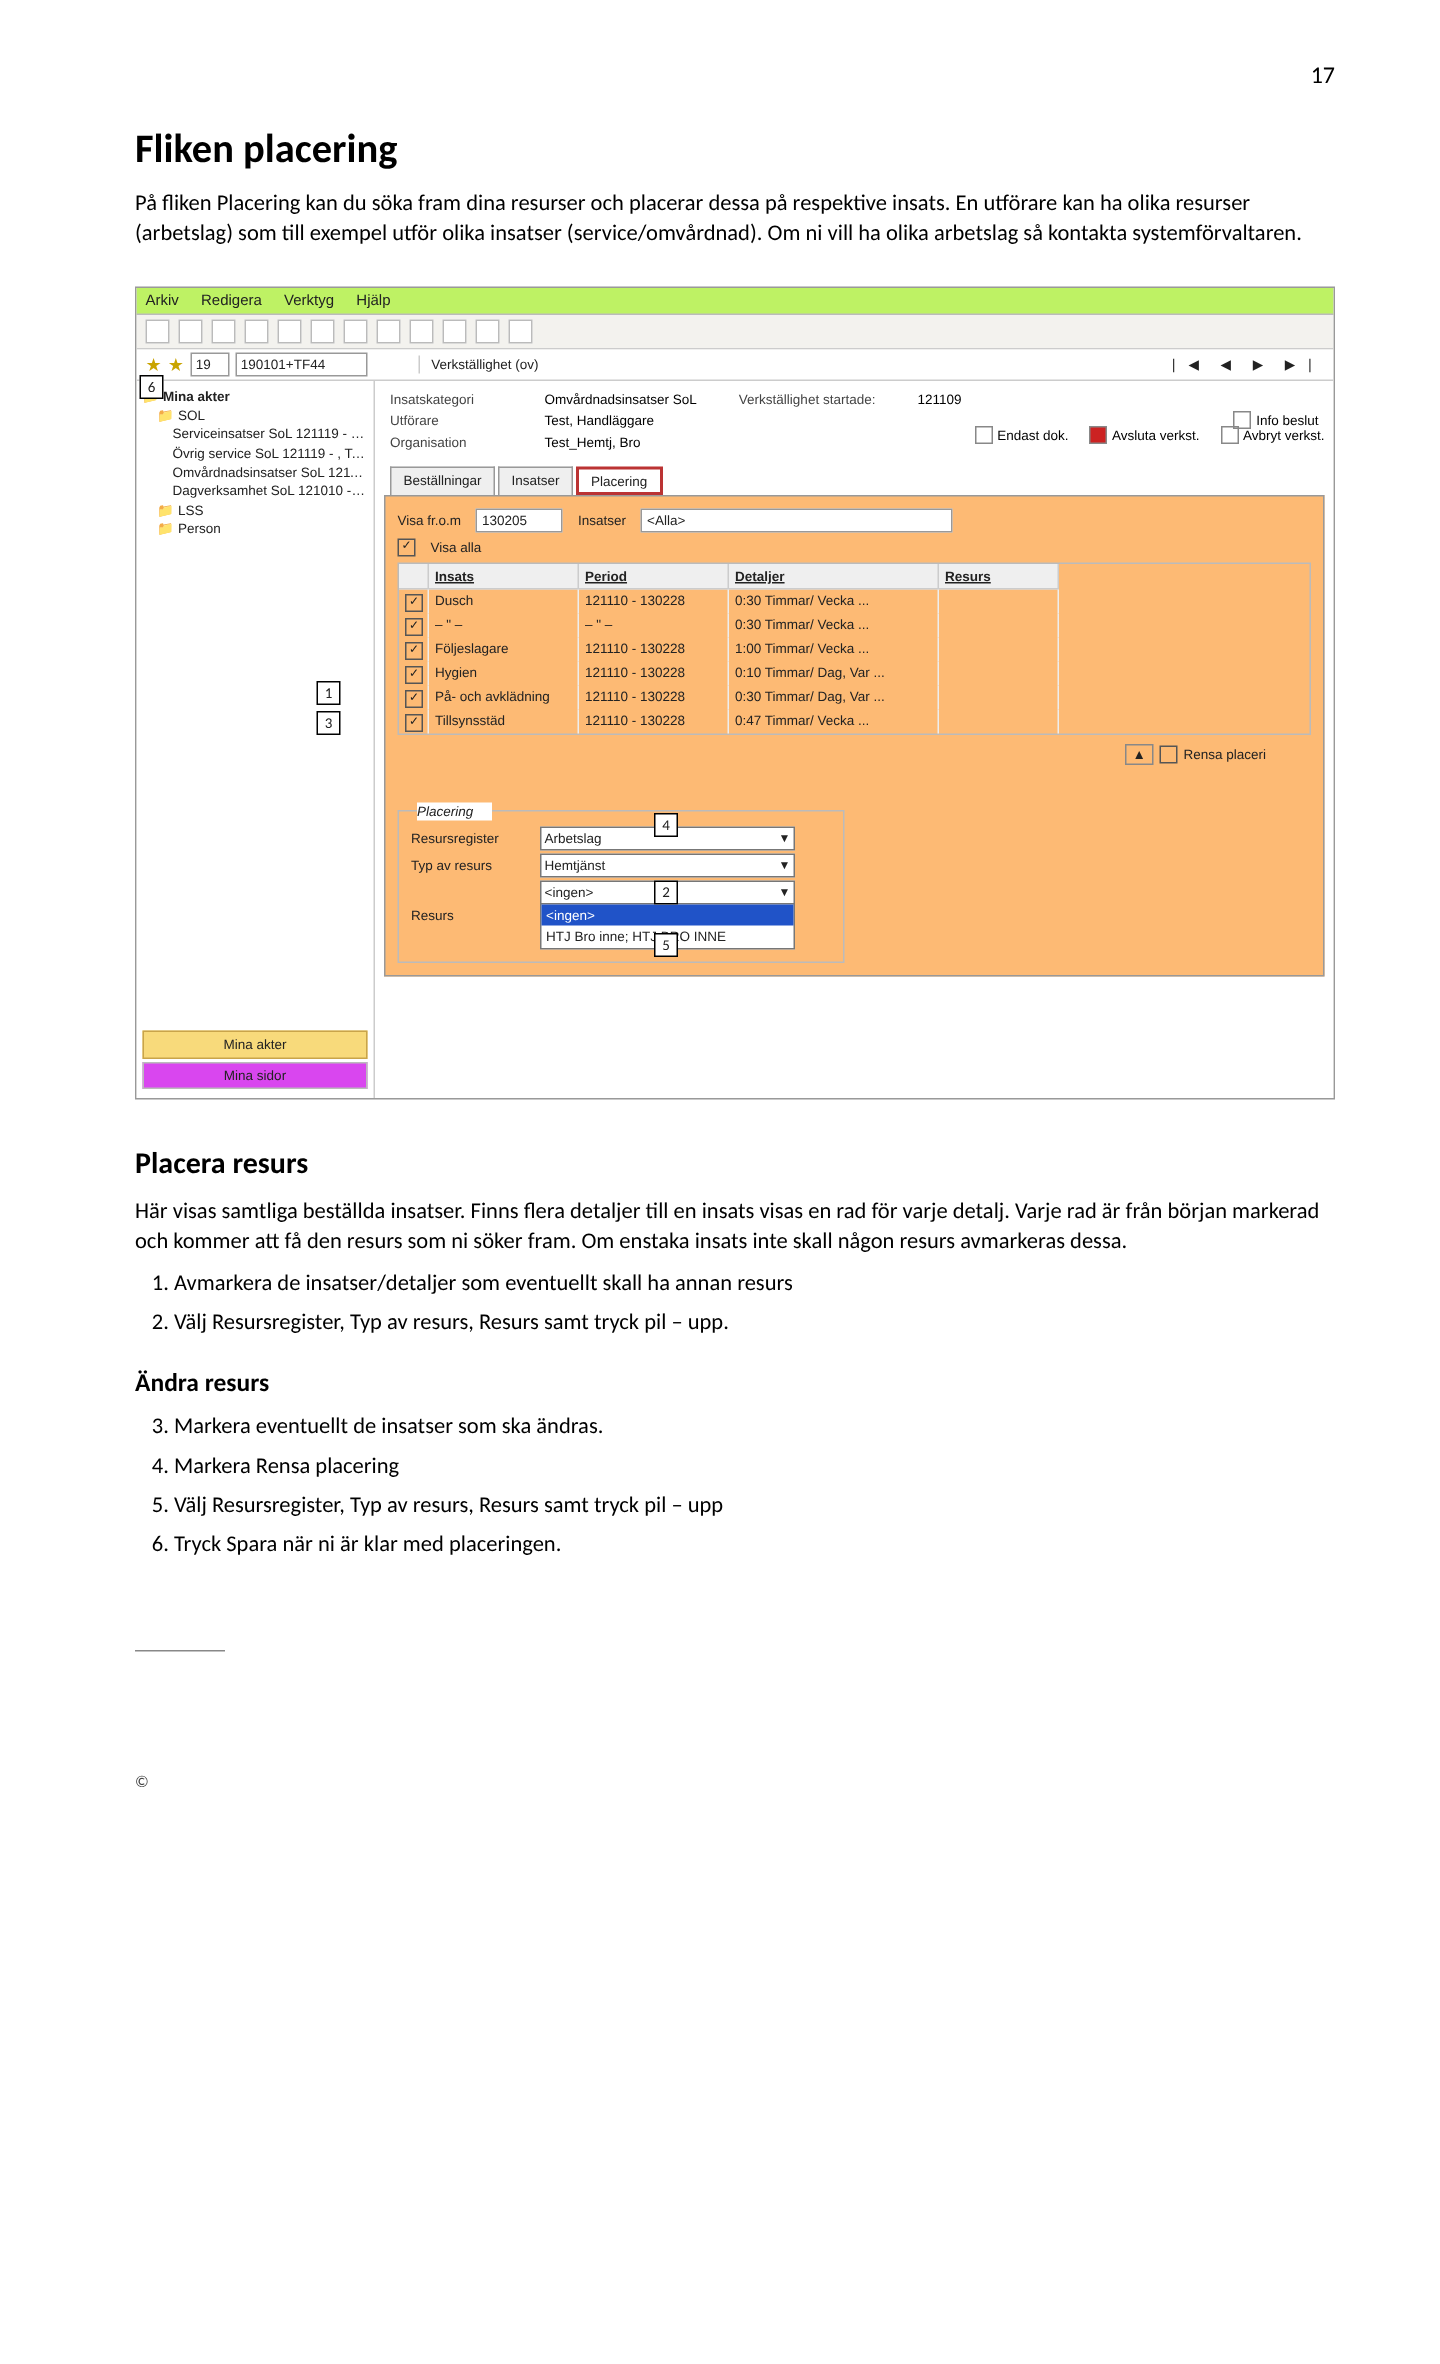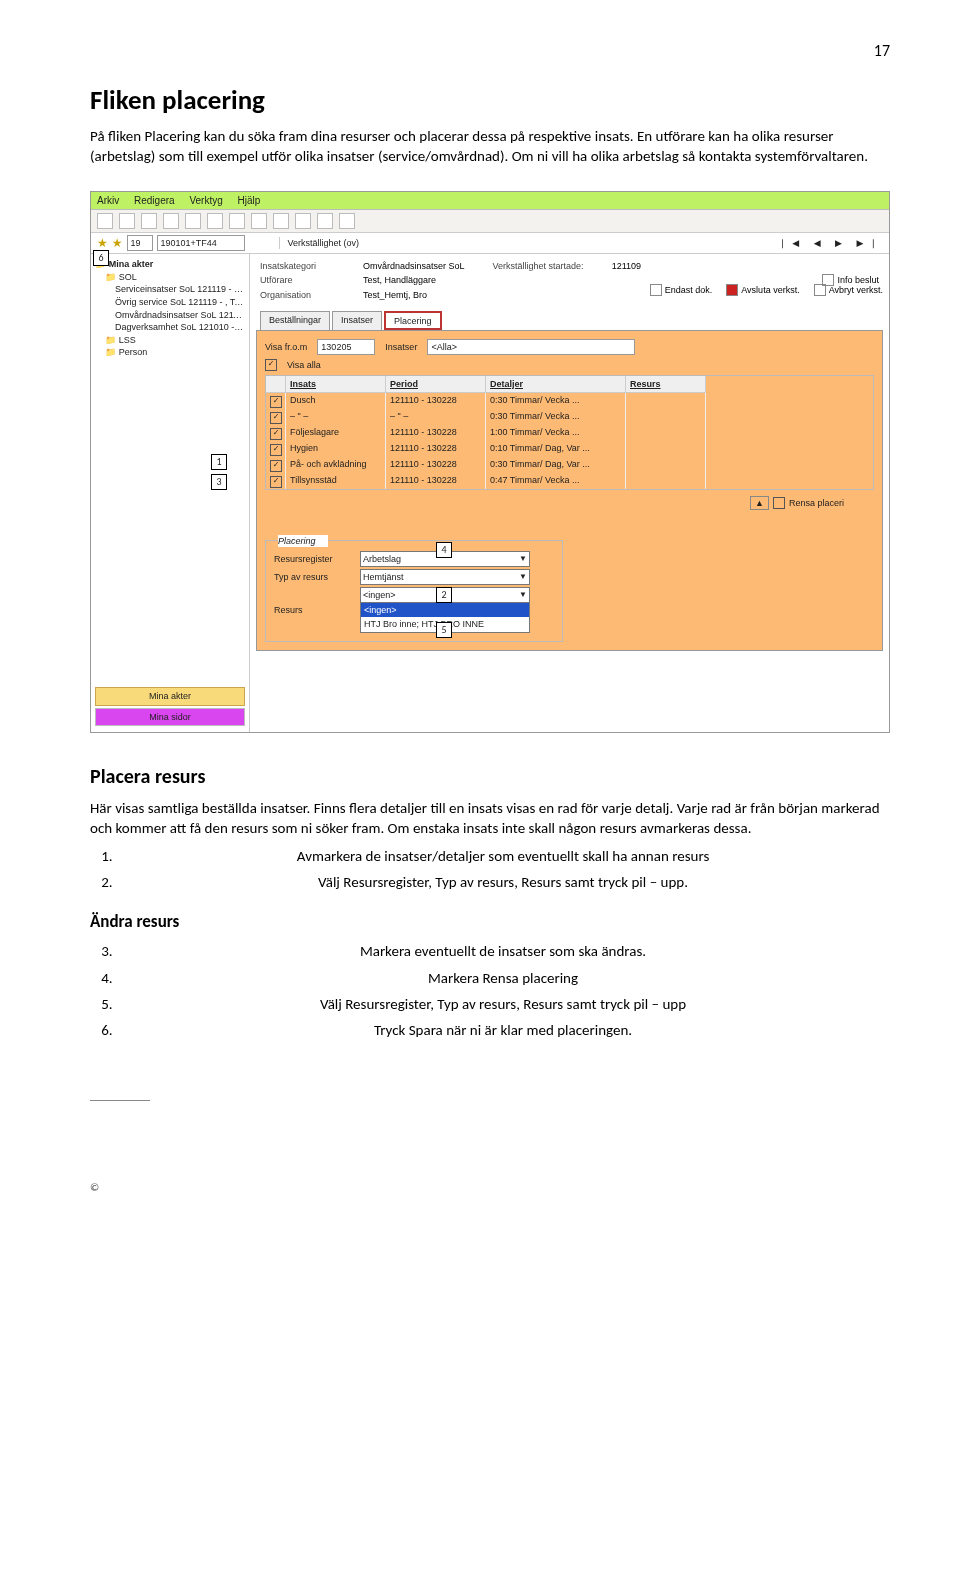--- a/index.html
+++ b/index.html
@@ -11,21 +11,21 @@
     box-sizing: border-box;
     color: #000;
     font-size: 15px;
     line-height: 1.35;
   }
   .page-num { text-align: right; font-size: 16px; margin-bottom: 20px; }
   h2 { font-size: 27px; font-weight: bold; margin: 10px 0 8px; }
   h3 { font-size: 20px; font-weight: bold; margin: 30px 0 8px; }
   h4 { font-size: 17px; font-weight: bold; margin: 18px 0 6px; }
   p { margin: 6px 0; }
-  ol { margin: 8px 0 8px 26px; padding: 0; text-align: center; }
+  ol { margin: 8px 0 8px 26px; padding: 0; }
   ol li { margin: 6px 0; }
 
   
   .screenshot {
     border: 1px solid #999;
     background: #f7f7f5;
     font-family: Tahoma, Arial, sans-serif;
     font-size: 9px;
     color: #222;
     position: relative;

